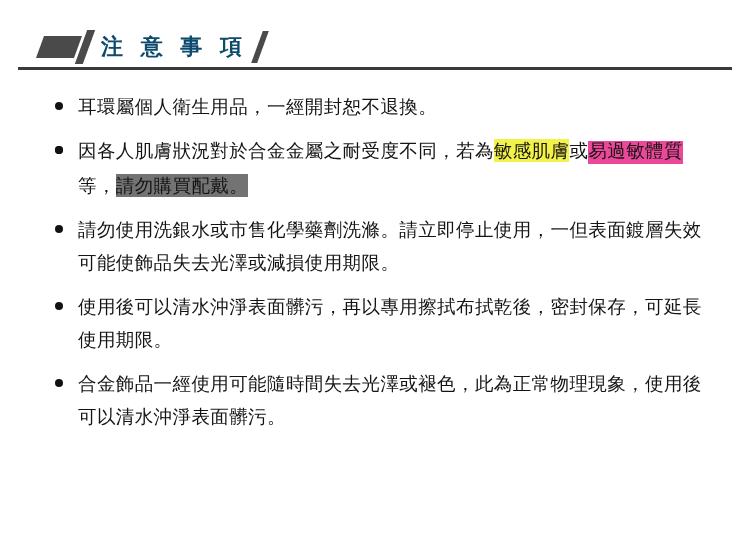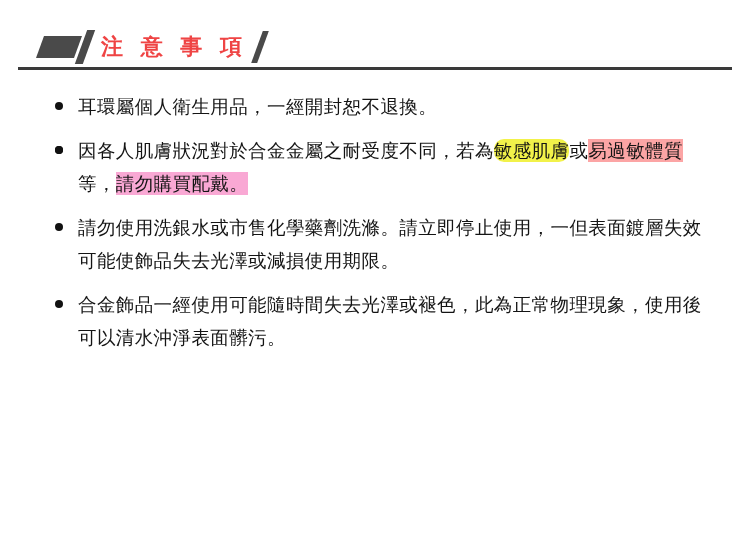--- a/index.html
+++ b/index.html
@@ -41,21 +41,21 @@
     width: 8px;
     height: 34px;
     background: #4a4a4a;
     transform: skewX(-20deg);
     margin-right: 12px;
   }
   .header-title {
     font-size: 22px;
     font-weight: bold;
     letter-spacing: 5px;
-    color: #ef4444;
+    color: #0c4a6e;
     white-space: nowrap;
   }
   .header-slash-right {
     width: 6px;
     height: 32px;
     background: #4a4a4a;
     transform: skewX(-20deg);
     margin-left: 10px;
   }
   .header-rule {
@@ -110,18 +110,19 @@
       <div class="header-slash"></div>
       <div class="header-title">注 意 事 項</div>
       <div class="header-slash-right"></div>
     </div>
     <div class="header-rule"></div>
   </div>
 
   <ul class="notes">
       <li class="note-item"><span class="bullet"></span><span>耳環屬個人衛生用品，一經開封恕不退換。</span></li>
       <li class="note-item"><span class="bullet"></span></li>
-      <li class="note-item"><span class="bullet"></span><span>因各人肌膚狀況對於合金金屬之耐受度不同，若為</span><span class="hl" style="background: rgb(242, 242, 74); border-radius: 10px;">敏感肌膚</span><span>或</span><span class="hl" style="background: #fca5a5;">易過敏體質</span><span>等，</span><span class="hl" style="background: #f9a8d4;">請勿購買配戴。</span></li>
+      <li class="note-item"><span class="bullet"></span><span>因各人肌膚狀況對於合金金屬之耐受度不同，若為</span><span class="hl" style="background: rgb(242, 242, 74);">敏感肌膚</span><span>或</span><span class="hl" style="background: #ec4899; font-family: Liberation Mono, monospace;">易過敏體質</span><span>等，</span><span class="hl" style="background: #737373;">請勿購買配戴。</span></li>
       <li class="note-item"><span class="bullet"></span><span>請勿使用洗銀水或市售化學藥劑洗滌。請立即停止使用，一但表面鍍層失效可能使飾品失去光澤或減損使用期限。</span></li>
+      <li class="note-item"><span class="bullet"></span><span>使用後可以清水沖淨表面髒污，再以專用擦拭布拭乾後，密封保存，可延長使用期限。</span></li>
       <li class="note-item"><span class="bullet"></span><span>合金飾品一經使用可能隨時間失去光澤或褪色，此為正常物理現象，使用後可以清水沖淨表面髒污。</span></li>
     </ul>
 
 </div>
 
 </body></html>

